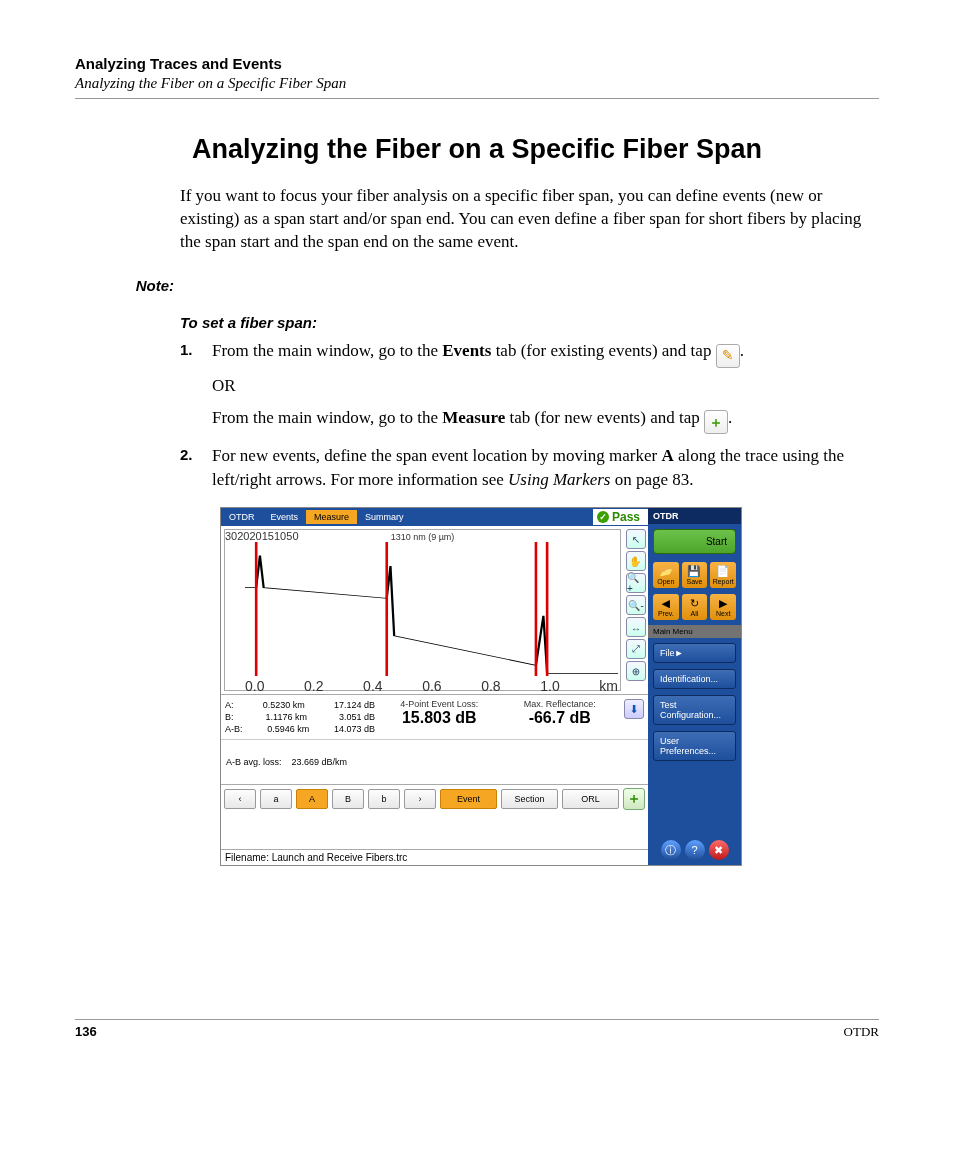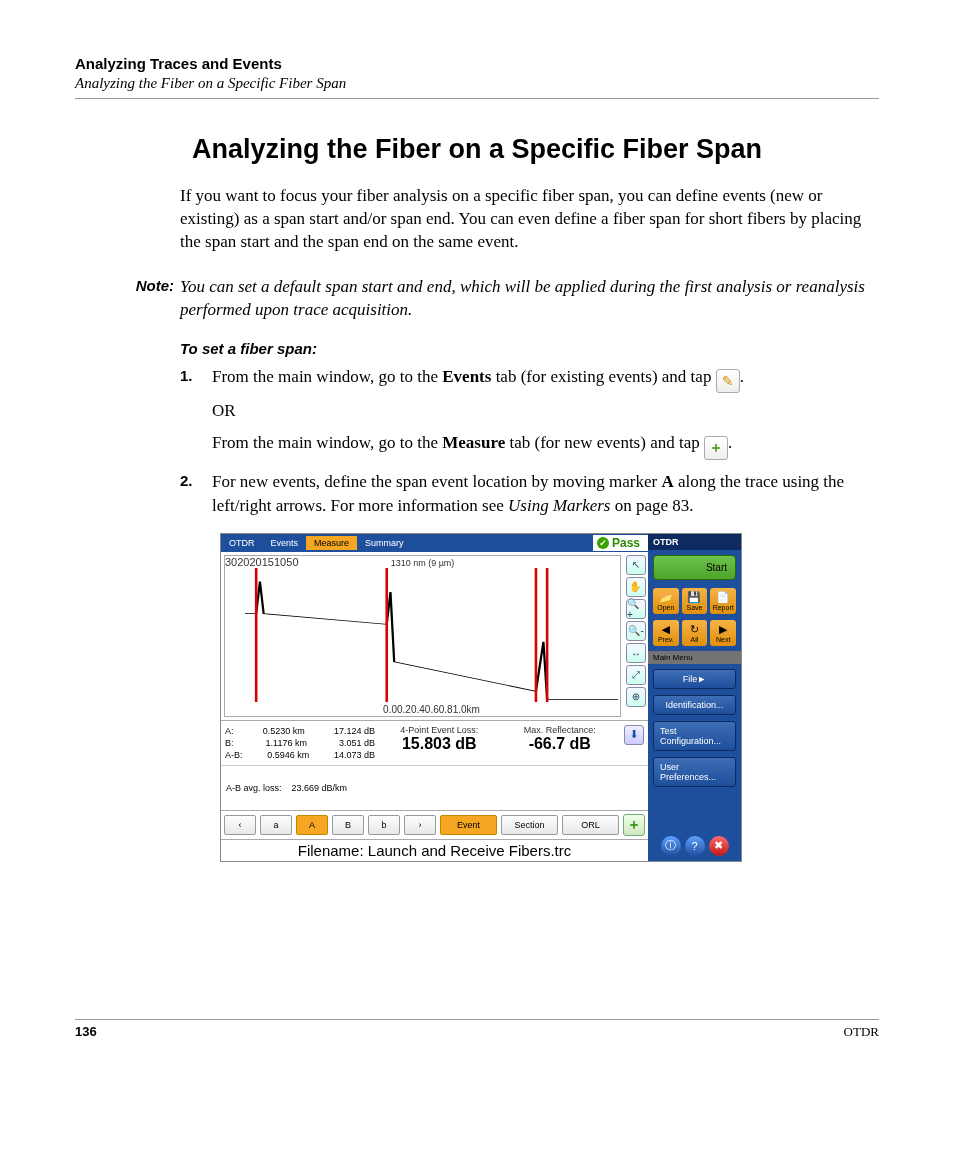--- a/index.html
+++ b/index.html
@@ -161,21 +161,21 @@
     text-align: center; font-size: 9px; color: #333;
   }
   .yaxis {
     position: absolute; left: 0; top: 0; bottom: 14px;
     width: 20px; display: flex; 
     justify-content: space-between; font-size: 11px; color:#333;
     text-align: right; padding-right: 2px; box-sizing: border-box;
   }
   .xaxis {
     position: absolute; left: 20px; right: 2px; bottom: 0; height: 12px;
-    display: flex; justify-content: center; font-size: 10px; color:#333;margin-top:8px;
+    display: flex; justify-content: space-between; font-size: 14px; color:#333;margin-top:8px;
   }
   .plot svg { position:absolute; left:20px; right:2px; top:12px; bottom:14px; width:calc(100% - 22px); height:calc(100% - 26px);}
   .tool-col {
     width: 20px;
     display: flex; flex-direction: column; gap: 2px;
     padding: 3px 2px;
   }
   .tool-col .tbtn {
     width: 18px; height: 18px;
     border: 1px solid #88a;
@@ -212,41 +212,41 @@
     font-size:9px; display:flex;align-items:center;justify-content:center;
   }
   .bbtn.sel { background:#f5a623; border-color:#c88100; }
   .bbtn.wide { flex:1; }
   .bbtn.evt { background:#f5a623; border-color:#c88100; }
   .add-plus {
     width:20px;height:20px;border:1px solid #7a7;border-radius:3px;
     background:linear-gradient(#efffe8,#cfe8c0);color:#2c8a00;font-weight:700;
     display:flex;align-items:center;justify-content:center;font-size:14px;
   }
-  .filebar { text-align:center; font-size:15px; padding:2px 4px; border-top:1px solid #aaa;}
+  .filebar { text-align:left; font-size:10px; padding:2px 4px; border-top:1px solid #aaa;margin-top:36px;}
   
   .rp-head { background:#0d2b60; font-size:9px; padding:3px 5px; font-weight:700;}
   .rp-start {
     margin:5px; padding:6px 8px; text-align:right;
     background:linear-gradient(#6cc24a,#4ea52b); border:1px solid #2c6b00;
     border-radius:4px; color:#000; font-size:10px;
   }
   .rp-icons { display:flex; gap:3px; justify-content:center; margin:3px 5px;}
   .rp-icons .ic {
     flex:1; height:26px; background:linear-gradient(#f7b345,#e0900a);
     border-radius:3px; display:flex;flex-direction:column;align-items:center;justify-content:center;
     font-size:7px; color:#000;
   }
   .rp-icons .ic span:first-child { font-size:11px; }
   .rp-mm { background:#737373; color:#000; font-size:8px; padding:2px 5px; margin:2px 0;}
   .rp-menu {
     margin:3px 5px; padding:4px 6px;
     background:linear-gradient(#3d6db5,#1e4f9c);
     border:1px solid #0d2b60; border-radius:3px;
-    font-size:9px; display:flex; justify-content:center;
+    font-size:9px; display:flex; justify-content:flex-start;
   }
   .rp-bottom { margin-top:auto; display:flex; gap:4px; justify-content:center; padding:5px;}
   .rp-bottom .c {
     width:20px;height:20px;border-radius:50%;
     background:linear-gradient(#5fa0ff,#1e4f9c);
     display:flex;align-items:center;justify-content:center;font-size:11px;color:#fff;
   }
   .rp-bottom .c.red { background:linear-gradient(#ff6a6a,#c01818);}
   
   .page-footer {
@@ -264,21 +264,20 @@
   <div class="running-head-bold">Analyzing Traces and Events</div>
   <div class="running-head-italic">Analyzing the Fiber on a Specific Fiber Span</div>
   <hr class="rule">
 
   <h1>Analyzing the Fiber on a Specific Fiber Span</h1>
 
   <p class="body-text">If you want to focus your fiber analysis on a specific fiber span, you can define events (new or existing) as a span start and/or span end. You can even define a fiber span for short fibers by placing the span start and the span end on the same event.</p>
 
   <div class="note-row">
     <div class="note-label">Note:</div>
-    <div class="note-body">You can set a default span start and end, which will be applied during the first analysis or reanalysis performed upon trace acquisition.</div>
   </div>
 
   <div class="proc-head">To set a fiber span:</div>
 
   <ol class="steps">
     <li>
       <div class="num">1.</div>
       <div>
         <div>
           <span>From the main window, go to the </span><b>Events</b><span> tab (for existing events) and tap </span><span class="inline-icon pencil">✎</span><span>.</span>

